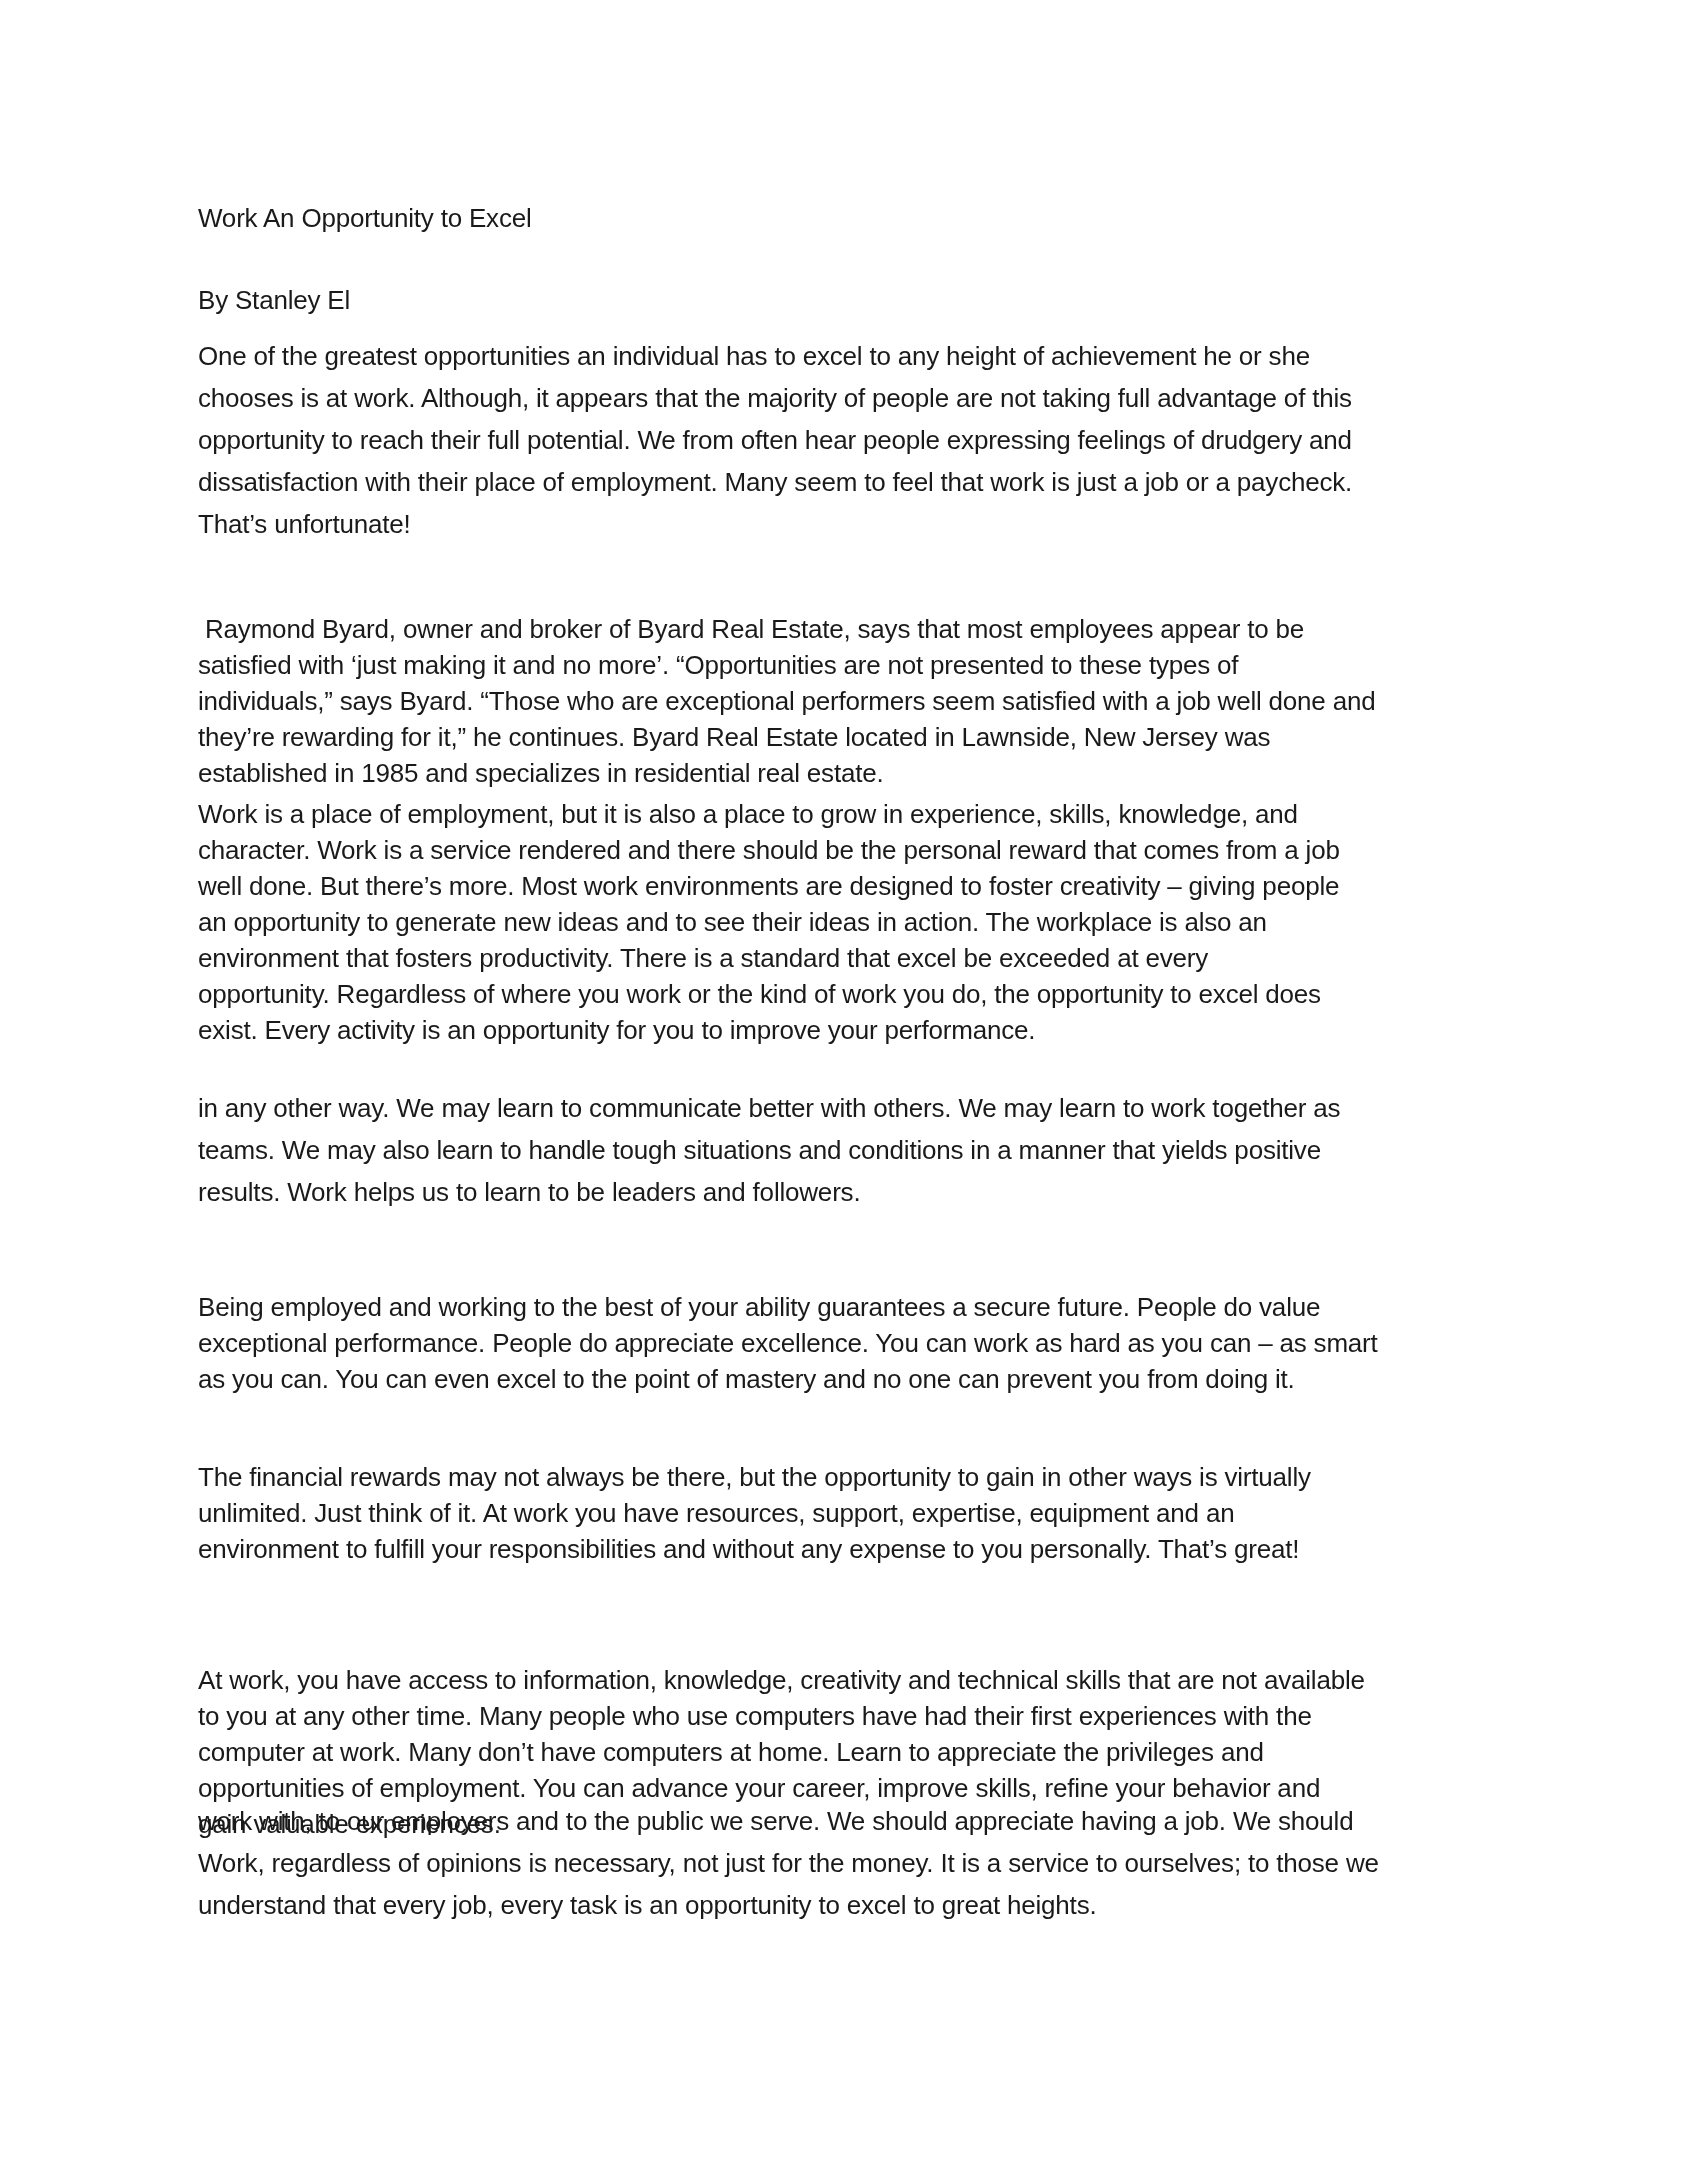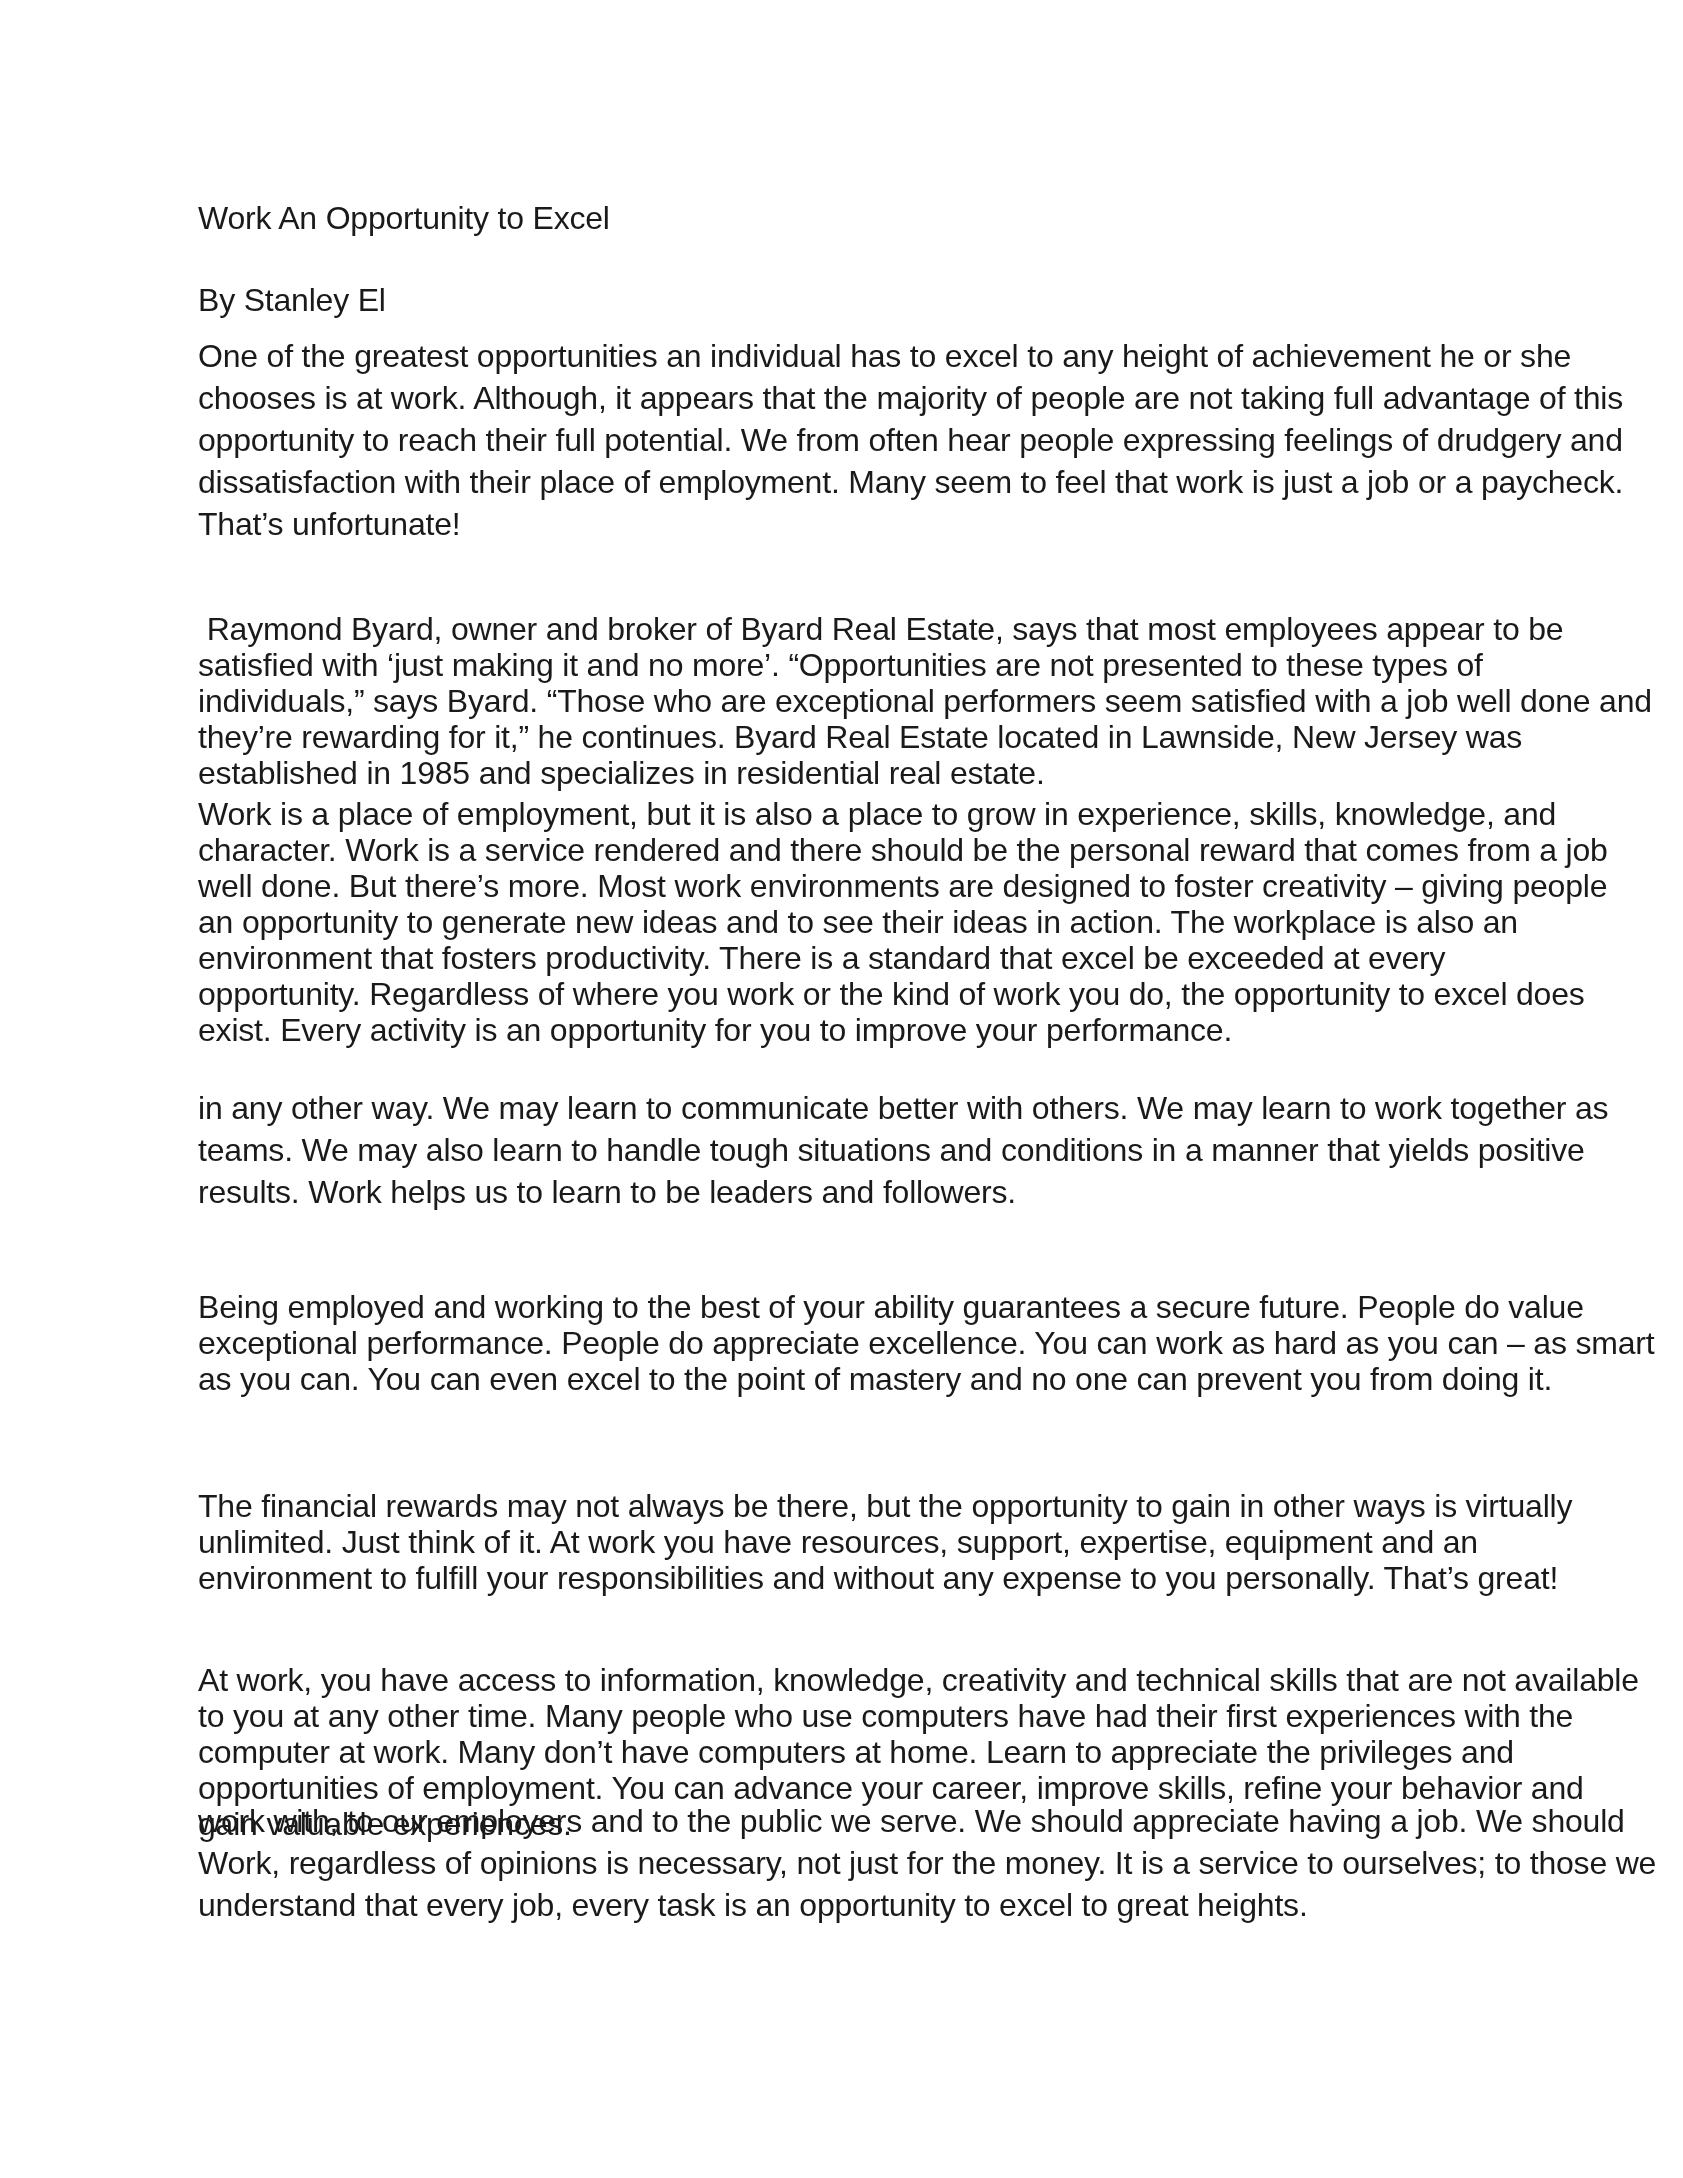--- a/index.html
+++ b/index.html
@@ -23,34 +23,34 @@
       background: #ffffff;
     }
     .block {
       position: absolute;
       left: 198px;
       width: 1287px;
     }
     .line {
       display: block;
       white-space: nowrap;
-      font-size: 32px;
+      font-size: 26px;
       letter-spacing: -0.2px;
     }
     .title { top: 200px; }
     .byline { top: 282px; }
     .title .line, .byline .line { height: 36px; line-height: 36px; }
     .p-wide .line { height: 42px; line-height: 42px; }
     .p-tight .line { height: 36px; line-height: 36px; }
     #p1 { top: 335px; }
     #p2 { top: 576px; }
     #p3 { top: 796px; }
     #p4 { top: 1087px; }
     #p5 { top: 1289px; }
-    #p6 { top: 1459px; margin-top: 29px; }
+    #p6 { top: 1459px; }
     #p7 { top: 1630px; margin-top: 32px; }
     #p8 { top: 1800px; }
   </style>
 </head>
 <body>
 
 <div class="page">
 
   <div class="block title">
     <span class="line">Work An Opportunity to Excel</span>

